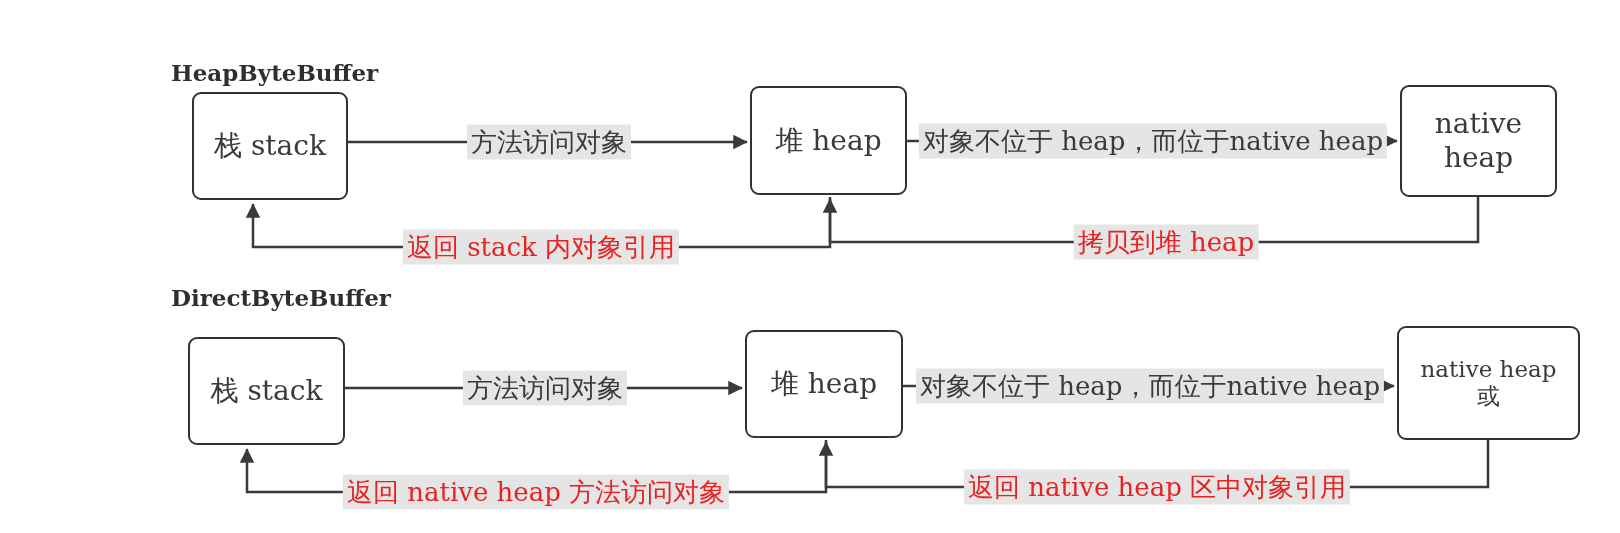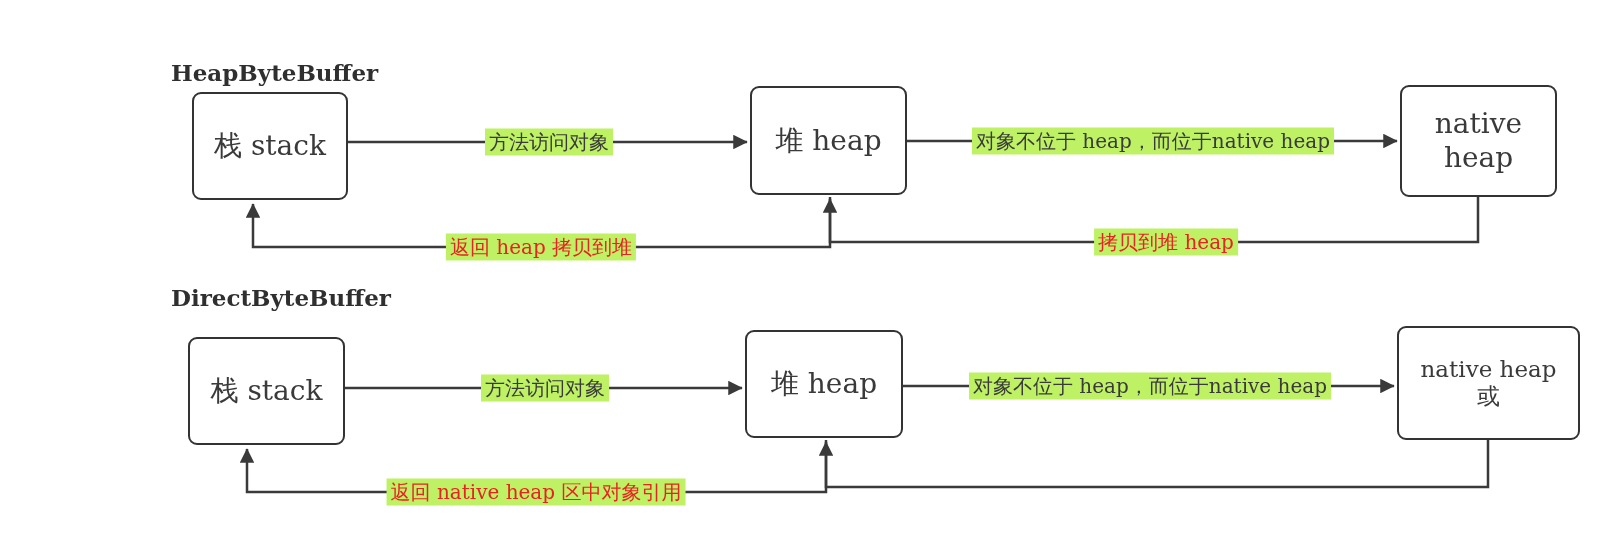--- a/index.html
+++ b/index.html
@@ -4,22 +4,22 @@
 <style>
   html,body{margin:0;padding:0;background:#ffffff;}
   body{width:1620px;height:533px;overflow:hidden;
        font-family:"DejaVu Serif","Liberation Serif",serif;}
   .canvas{position:relative;width:1620px;height:533px;background:#fff;}
   svg.wires{position:absolute;left:0;top:0;width:1620px;height:533px;}
   .flow-title{position:absolute;font-weight:bold;font-size:23px;color:#2f2f2f;white-space:nowrap;}
   .node{position:absolute;box-sizing:border-box;border:2.5px solid #333333;border-radius:9px;
         background:#ffffff;display:flex;flex-direction:column;align-items:center;justify-content:center;
         font-size:28px;color:#3a3a3a;text-align:center;line-height:1.2;}
-  .wire-label{position:absolute;transform:translate(-50%,-50%);background:#bef264;
-        padding:0 4px;font-size:20px;color:#3a3a3a;white-space:nowrap;}
+  .wire-label{position:absolute;transform:translate(-50%,-50%);background:#e5e5e5;
+        padding:0 4px;font-size:26px;color:#3a3a3a;white-space:nowrap;}
   .wire-label.red{color:#e82222;}
   
   #t1{left:171px;top:59px;}
   #b1-stack{left:192px;top:92px;width:156px;height:108px;}
   #b1-heap{left:750px;top:86px;width:157px;height:109px;}
   #b1-native{left:1400px;top:85px;width:157px;height:112px;}
   #l1-access{left:549px;top:142px;}
   #l1-native{left:1153px;top:141px;}
   #l1-copy{left:1154px;top:242px;margin-left:12px;}
   #l1-return{left:541px;top:247px;}
@@ -66,32 +66,33 @@
   <div id="b1-heap" class="node">
     <span>堆 heap</span>
   </div>
   <div id="b1-native" class="node">
     <span>native heap</span>
   </div>
 
   <span id="l1-access" class="wire-label">方法访问对象</span>
   <span id="l1-native" class="wire-label">对象不位于 heap，而位于native heap</span>
   <span id="l1-copy" class="wire-label red">拷贝到堆 heap</span>
-  <span id="l1-return" class="wire-label red">返回 heap 拷贝到堆</span>
+  <span id="l1-return" class="wire-label red">返回 stack 内对象引用</span>
 
   <div id="t2" class="flow-title">DirectByteBuffer</div>
 
   <div id="b2-stack" class="node">
     <span>栈 stack</span>
   </div>
   <div id="b2-heap" class="node">
     <span>堆 heap</span>
   </div>
   <div id="b2-native" class="node">
     <span>native heap</span>
     <span>或</span>
   </div>
 
   <span id="l2-access" class="wire-label">方法访问对象</span>
   <span id="l2-native" class="wire-label">对象不位于 heap，而位于native heap</span>
-  <span id="l2-return" class="wire-label red">返回 native heap 区中对象引用</span>
+  <span id="l2-copy" class="wire-label red">返回 native heap 区中对象引用</span>
+  <span id="l2-return" class="wire-label red">返回 native heap 方法访问对象</span>
 
 </div>
 
 </body></html>

